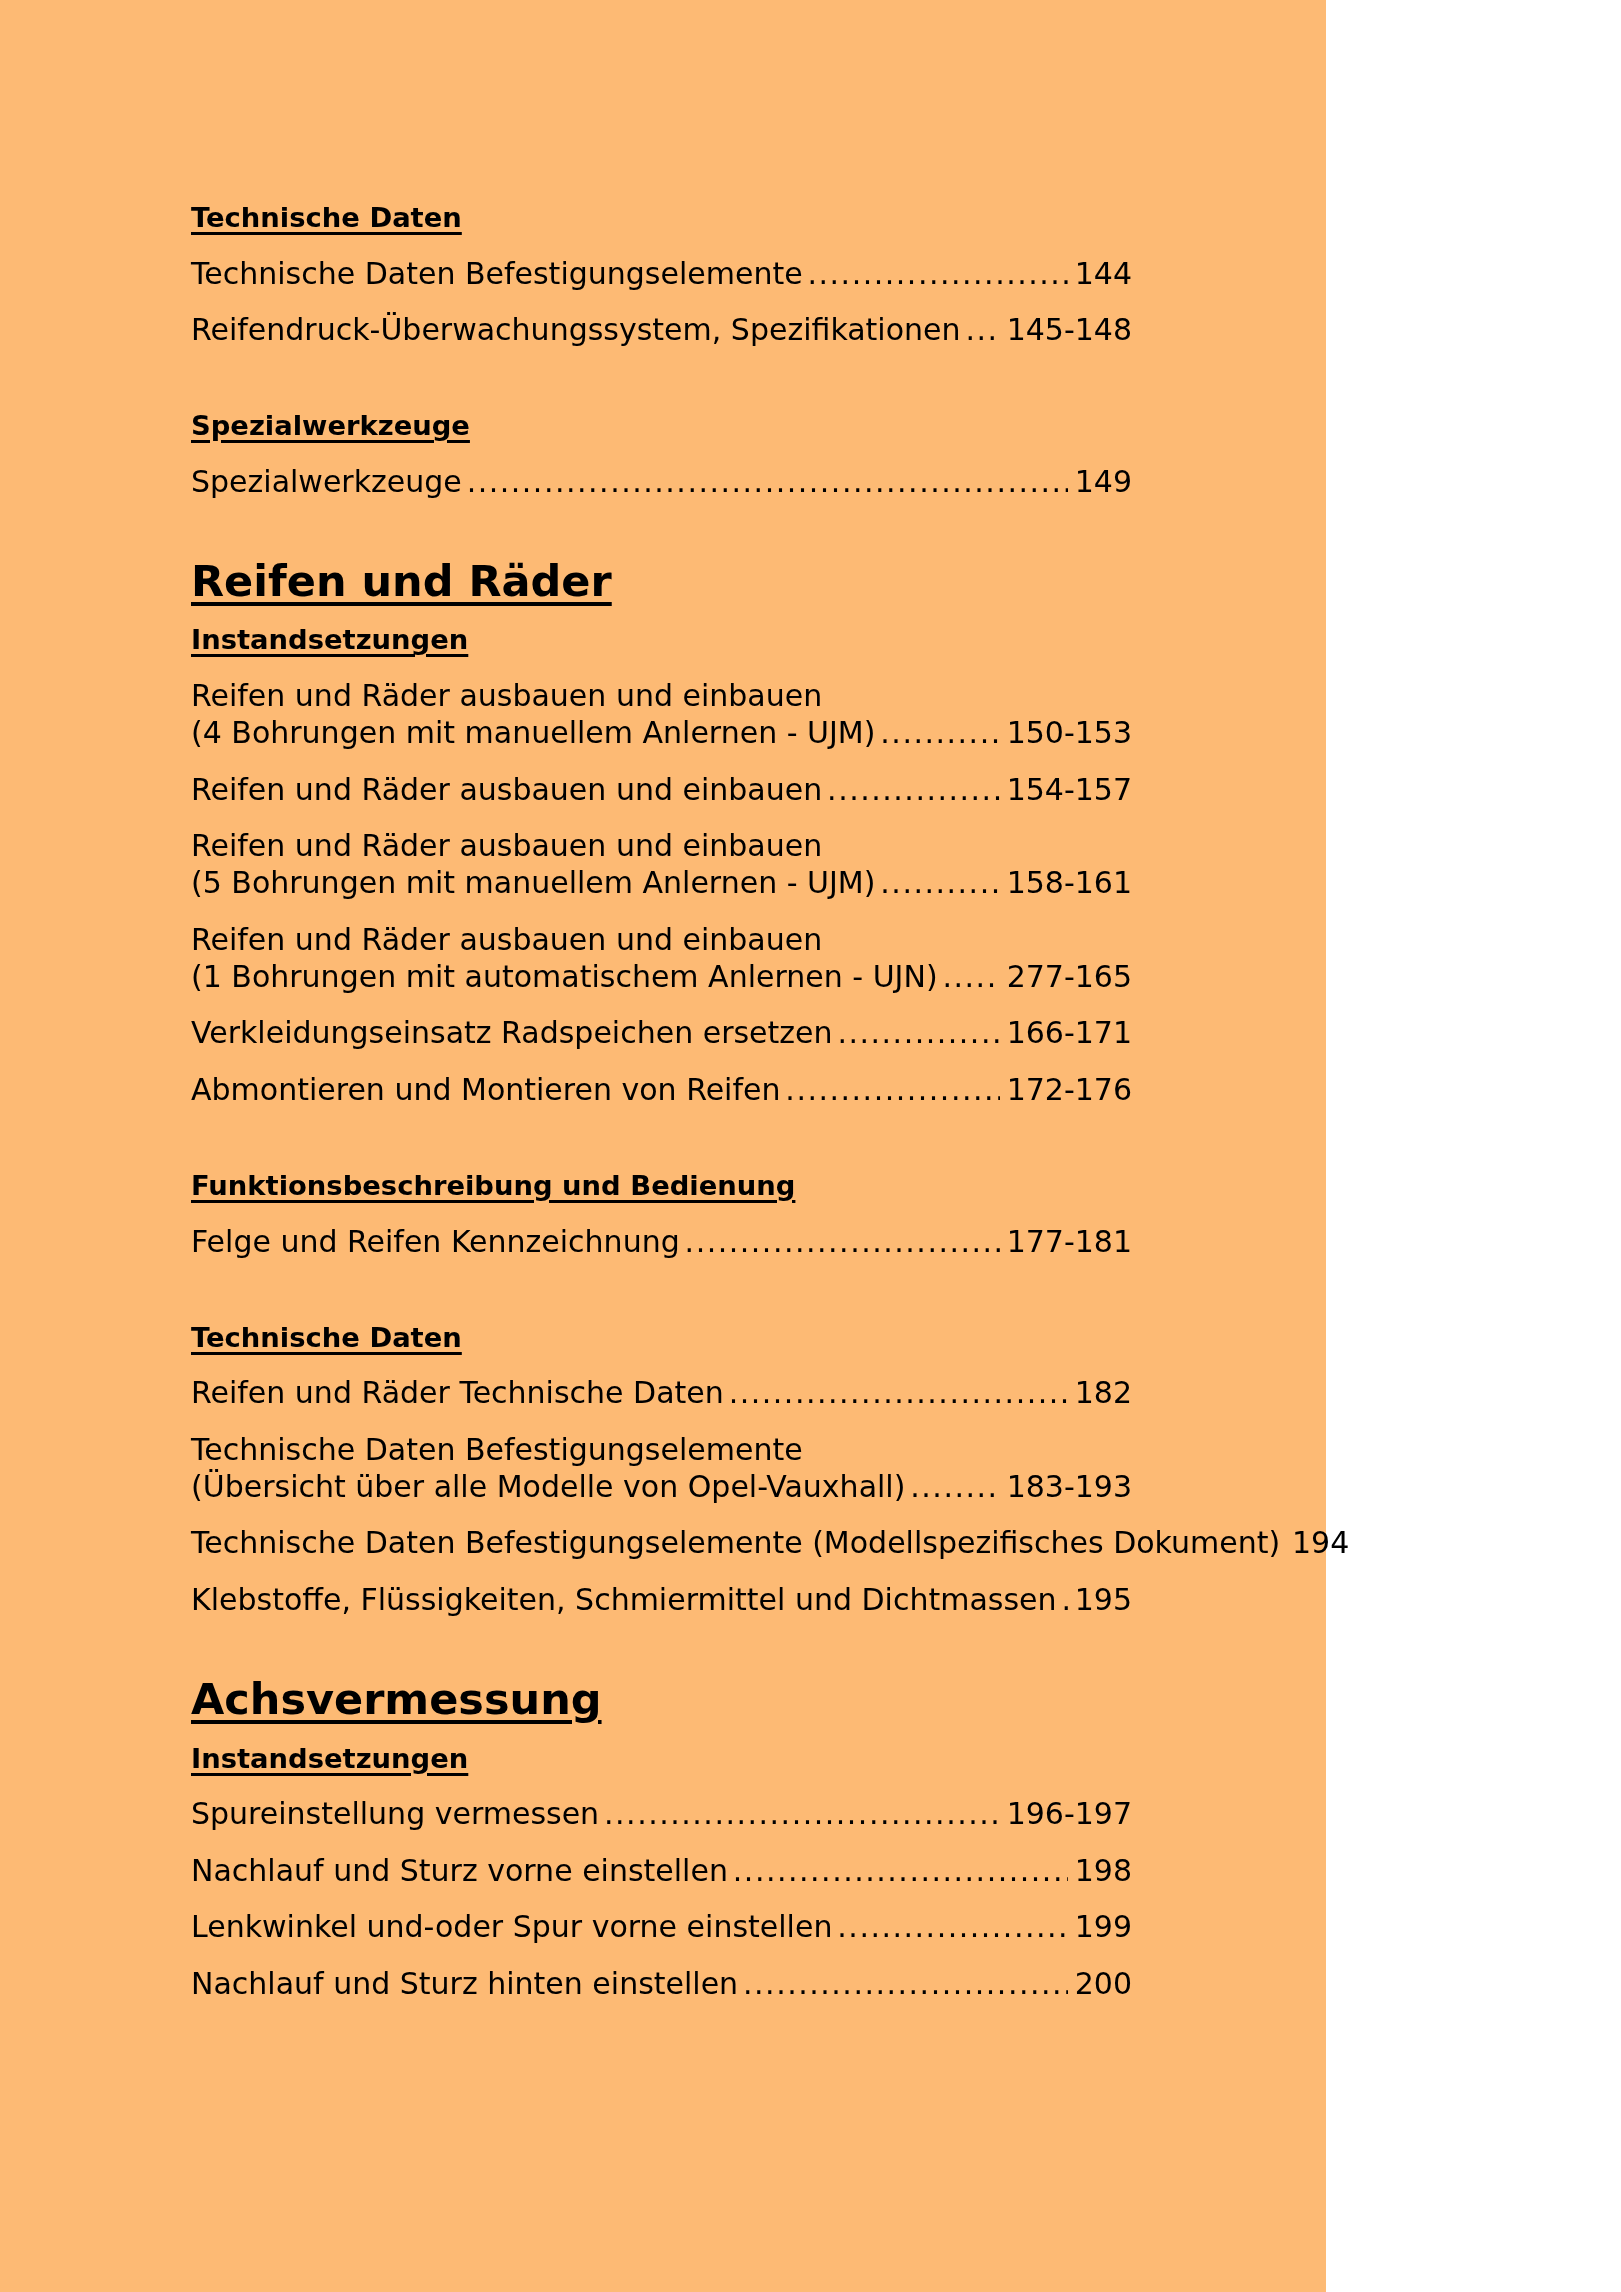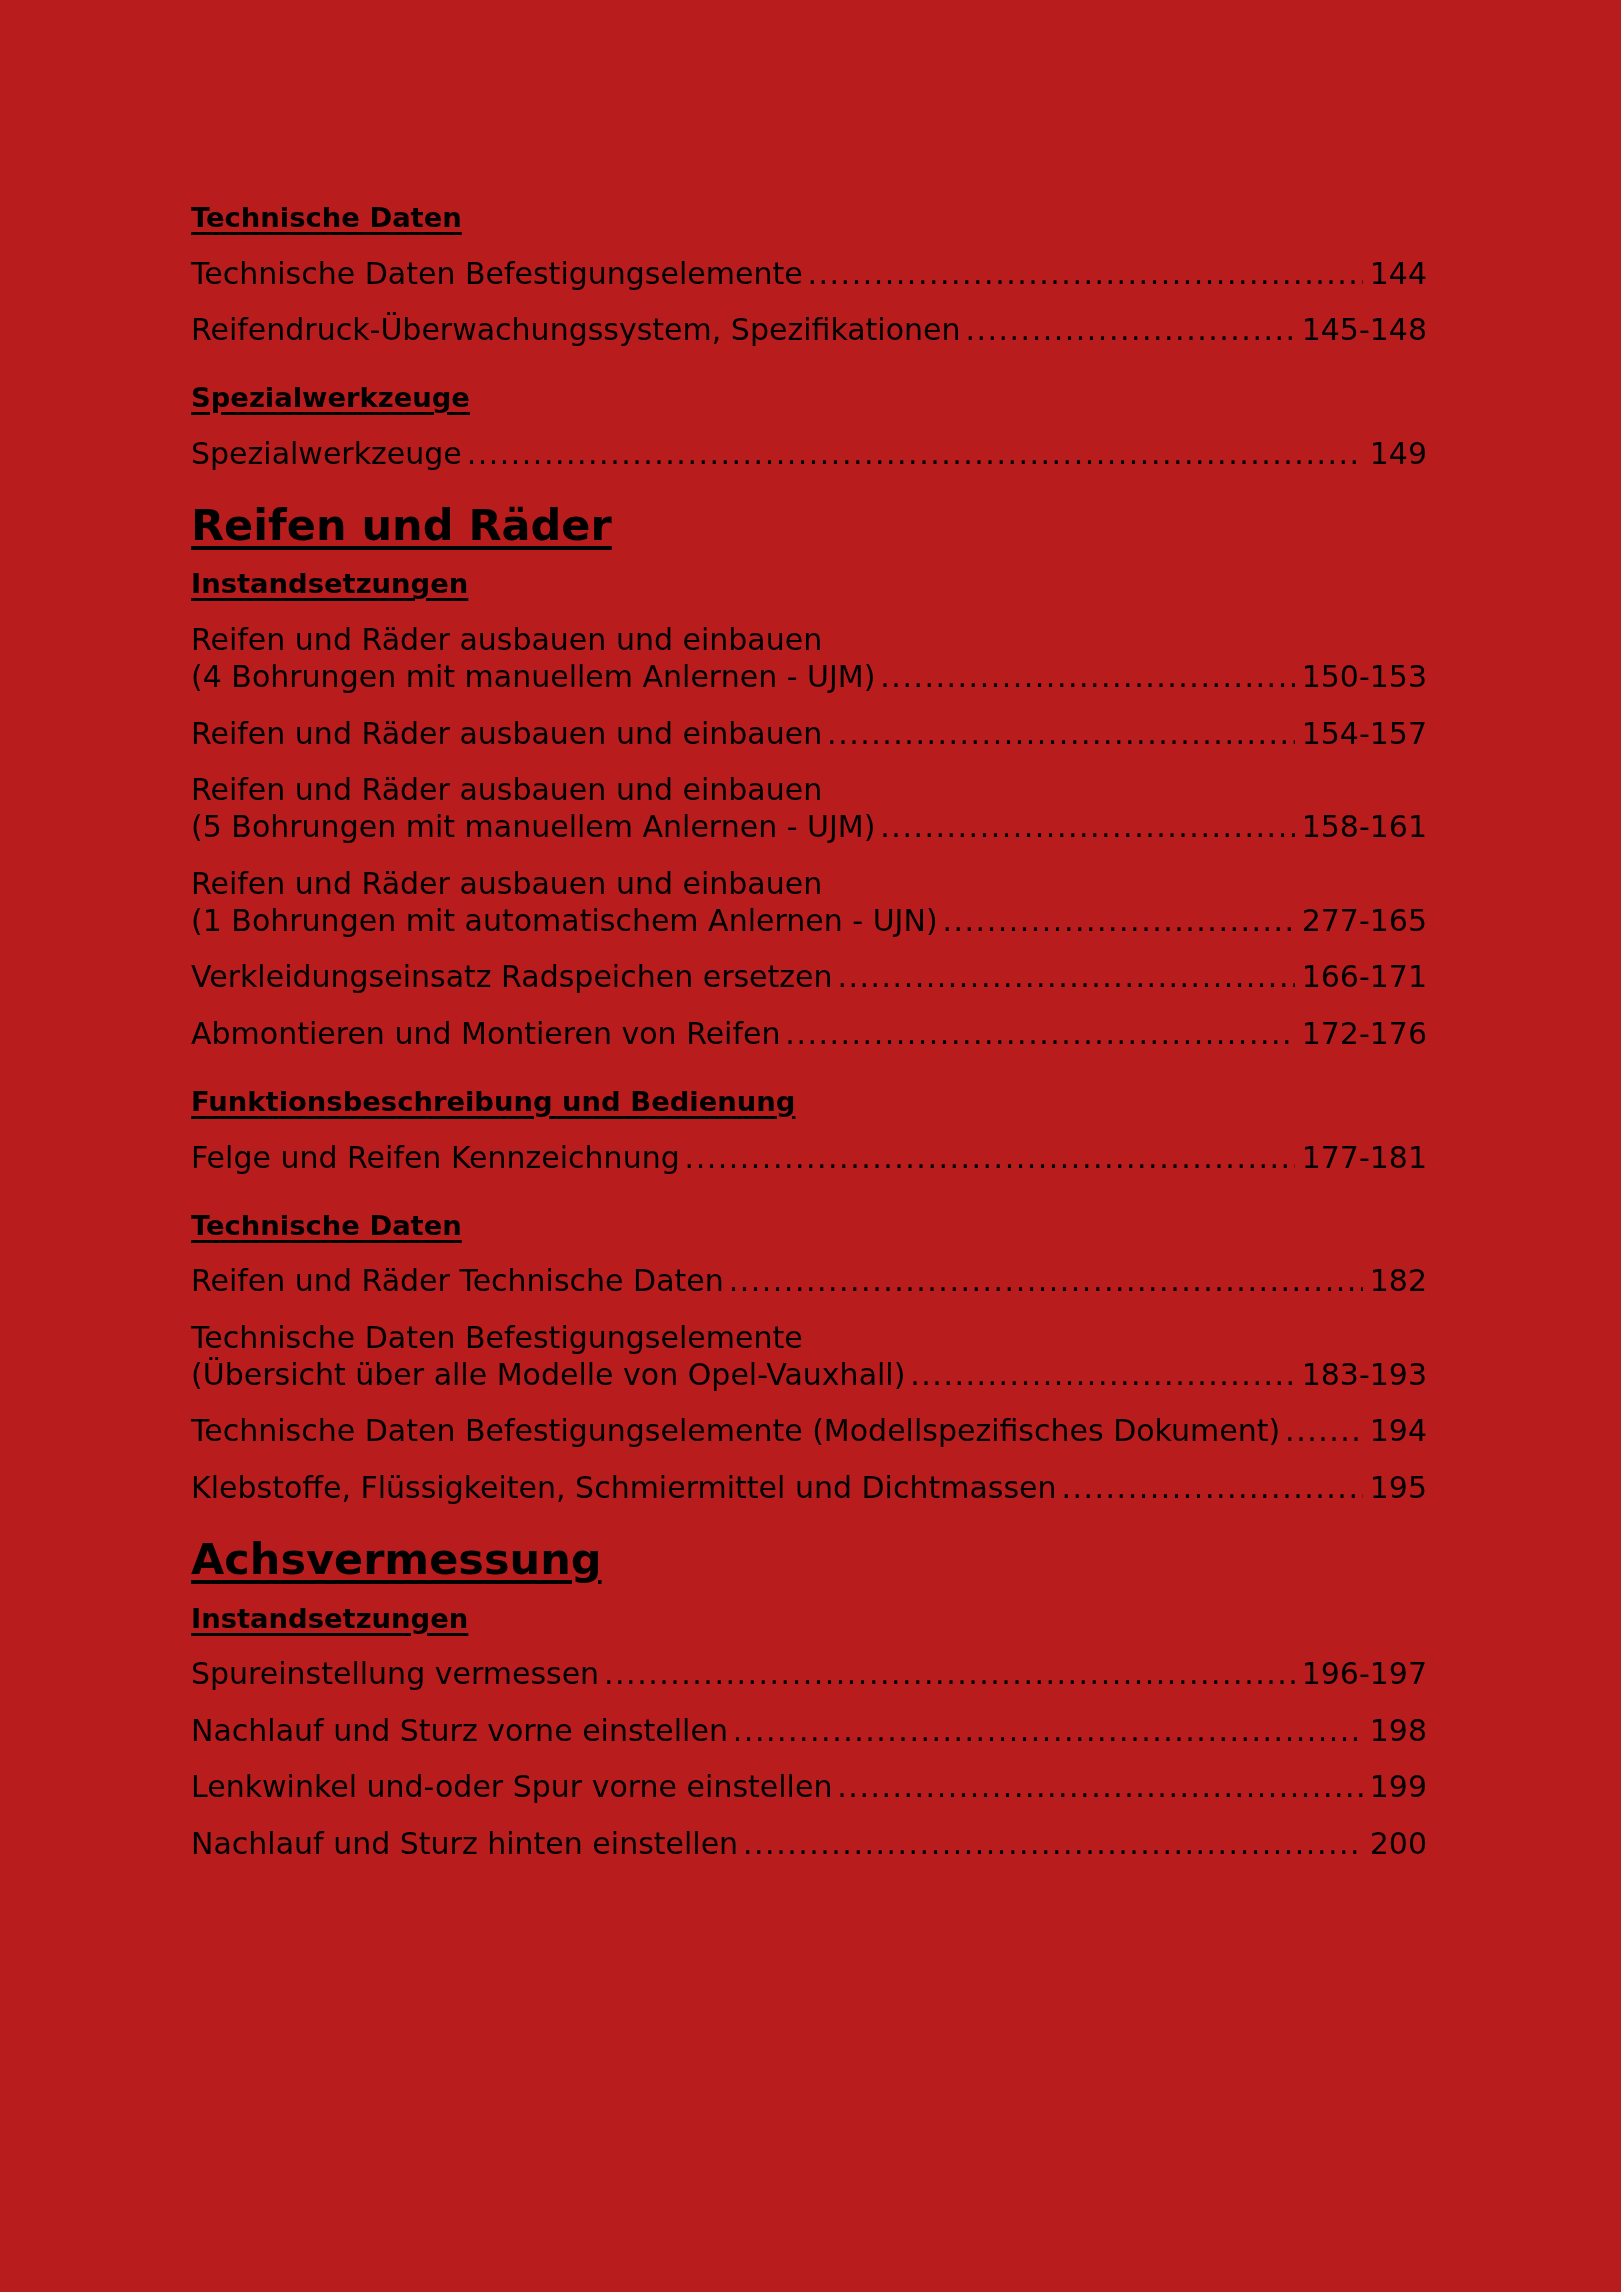--- a/index.html
+++ b/index.html
@@ -9,26 +9,26 @@
   }
   body {
     width: 1621px;
     height: 2293px;
     font-family: "DejaVu Sans", sans-serif;
     color: #000000;
     overflow: hidden;
   }
   .page {
     box-sizing: border-box;
-    width: 1621px;
+    width: 1326px;
     height: 2293px;
     padding: 199px 194px 0 191px;
-    background: #b91c1c;
-  }
-  .group { margin-top: 31px; }
+    background: #fdba74;
+  }
+  .group { margin-top: 59px; }
   .group:first-child { margin-top: 0; }
 
   .chapter {
     font-size: 43px;
     font-weight: bold;
     line-height: 45px;
     margin: 0 0 17.6px 0;
     text-decoration: underline;
     text-decoration-thickness: 3.9px;
     text-underline-offset: 5.9px;

